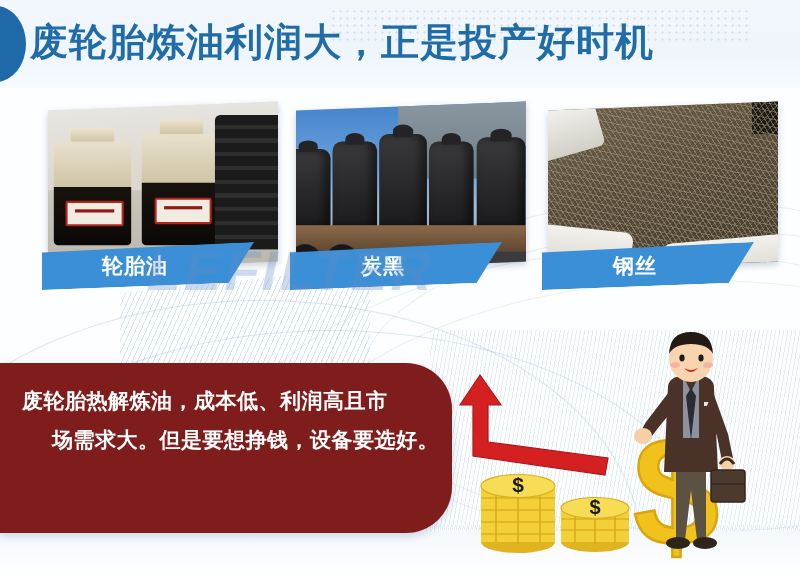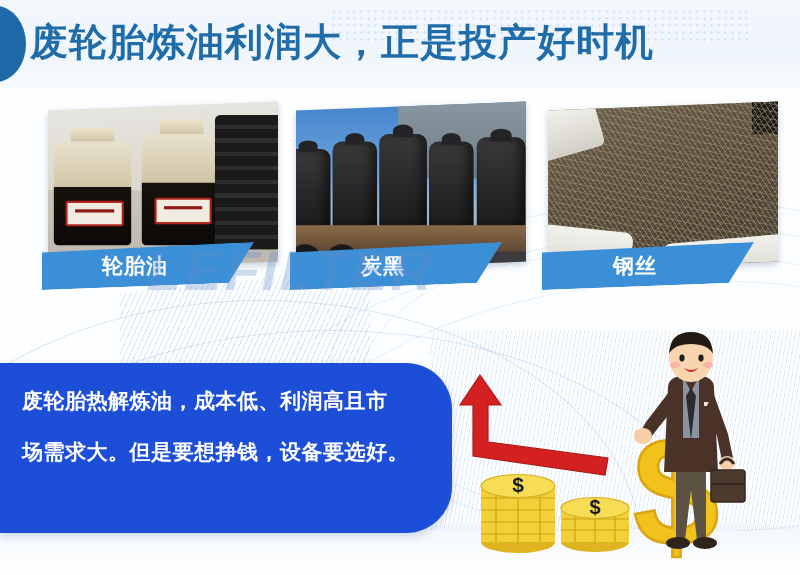--- a/index.html
+++ b/index.html
@@ -111,30 +111,30 @@
     position:absolute;left:148px;top:238px;
     font-size:56px;font-weight:bold;letter-spacing:3px;
     color:rgba(96,140,200,.30);
     transform:skewX(-12deg);
     white-space:nowrap;pointer-events:none;
   }
 
   
   .msgbox{
     position:absolute;left:0;top:363px;width:452px;height:170px;
-    background:#1d4ed8;
+    background:#7f1d1d;
     border-radius:0 46px 46px 0;
     box-shadow:0 3px 9px rgba(40,90,150,.22);
   }
   .msg-line{
     position:absolute;left:22px;color:#ffffff;
     font-size:21px;font-weight:bold;letter-spacing:.5px;white-space:nowrap;
   }
   .msg-l1{top:24px;}
-  .msg-l2{top:75px;}
+  .msg-l2{top:63px;margin-left:30px;}
   .msg-l3{top:118px;color:#ffe81f;}
 
   
   .illus{position:absolute;left:440px;top:330px;width:360px;height:245px;}
 
   
   .bottom-strip{
     position:absolute;left:0;bottom:0;width:800px;height:44px;
     background:linear-gradient(180deg,#f4f8fc,#ffffff);
   }

